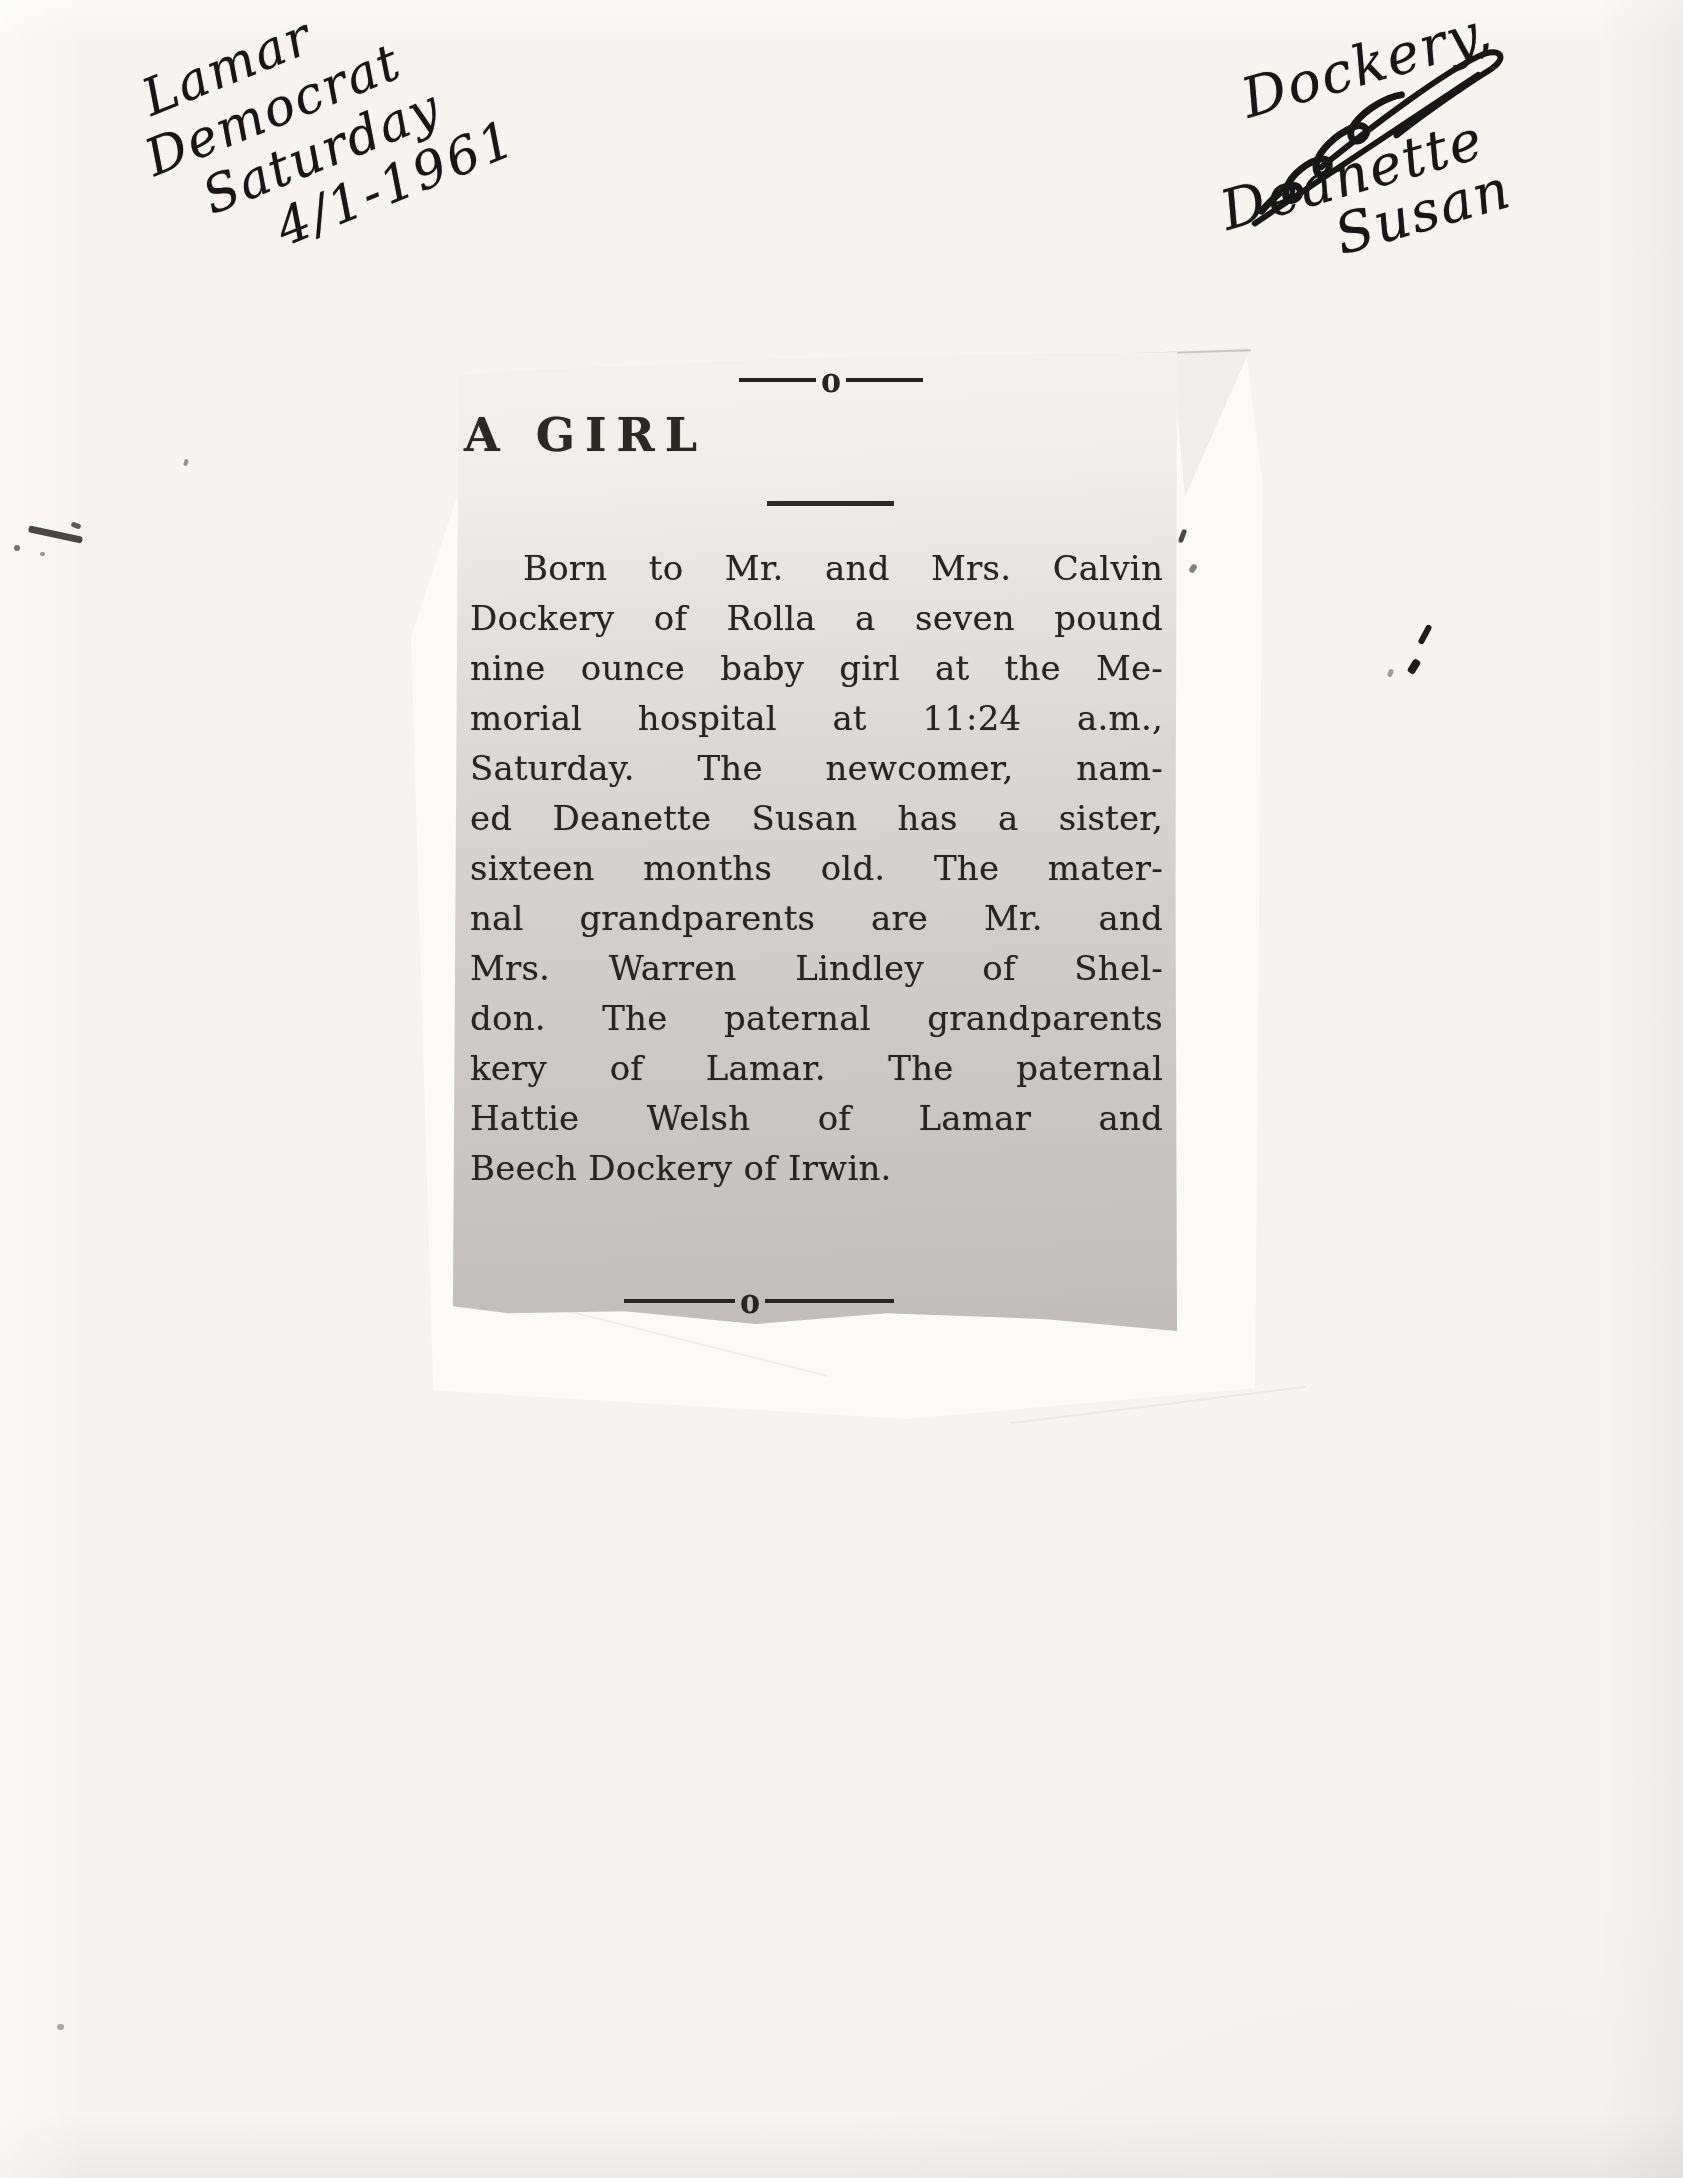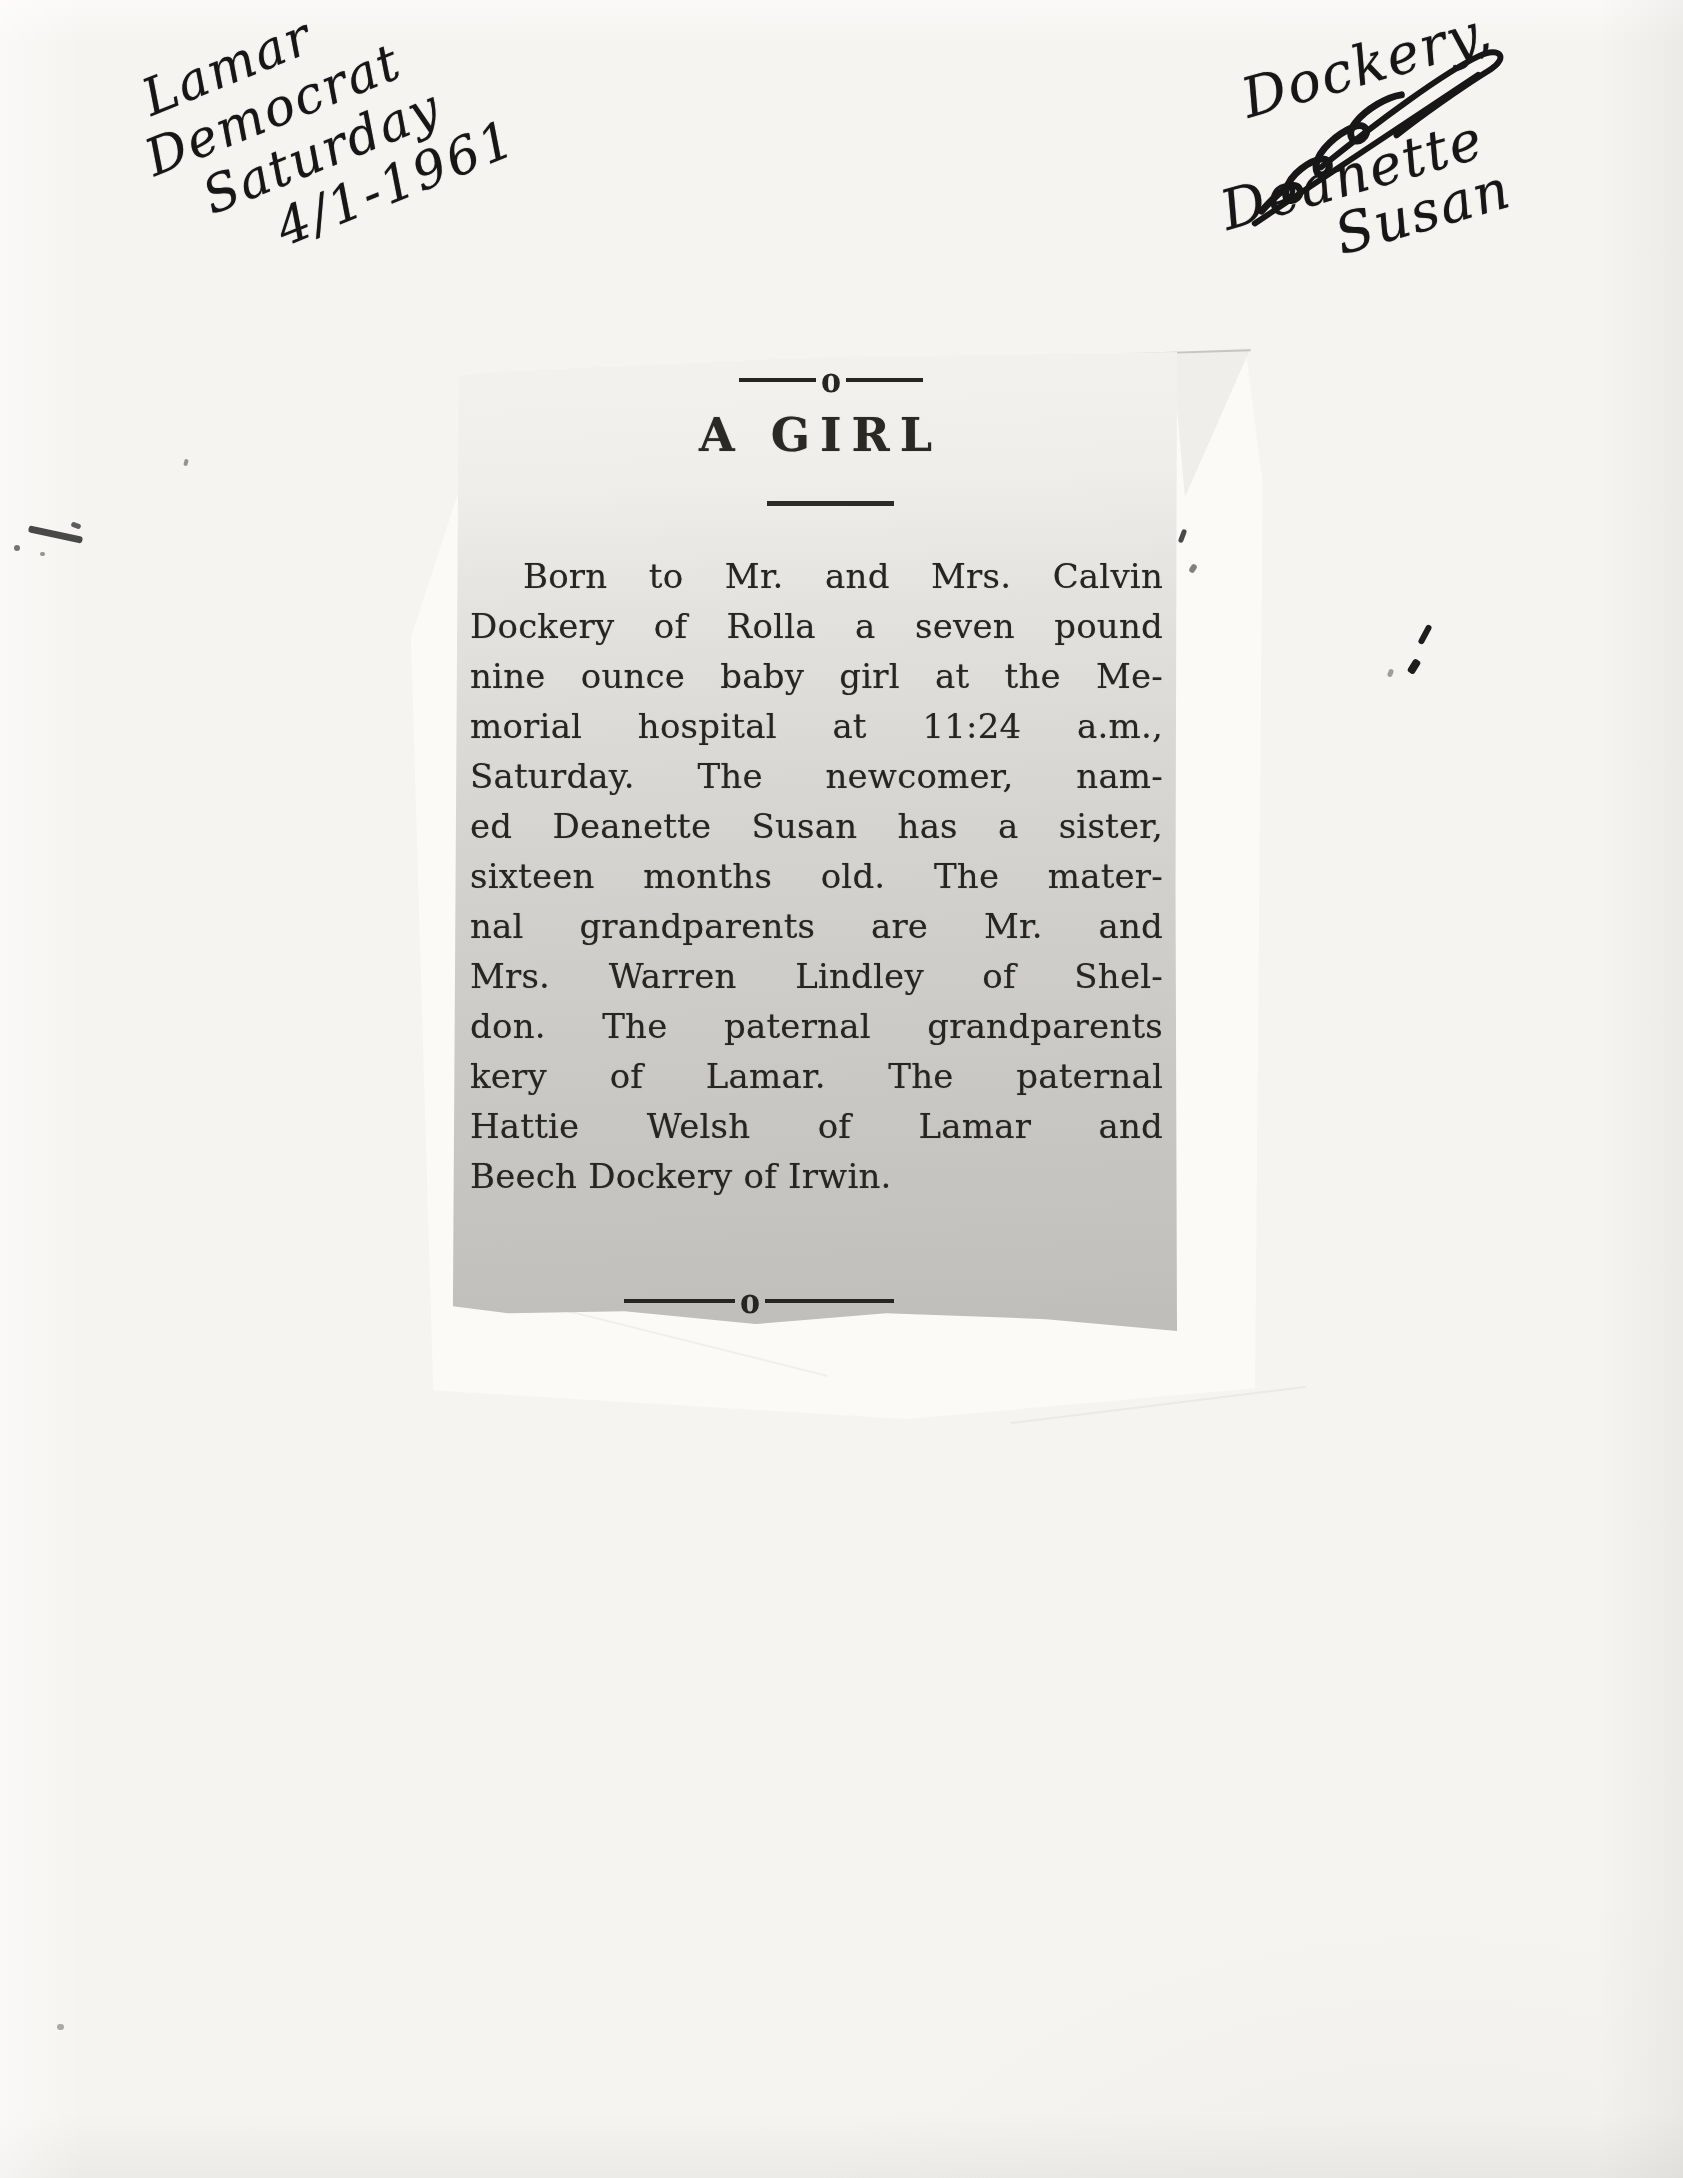--- a/index.html
+++ b/index.html
@@ -83,38 +83,38 @@
     transform:scaleY(1.2);color:#26251f;
   }
   .divider-top{top:20px;left:289px;width:188px;}
   .divider-top .rule{width:77px;}
   .divider-bottom{top:941px;left:174px;width:287px;}
   .divider-bottom .rule.left{width:111px;}
   .divider-bottom .rule.right{width:129px;}
 
   .headline{
     position:absolute;top:63px;left:0;width:100%;
-    text-align:center;padding-left:14px;box-sizing:border-box;
+    padding-left:14px;box-sizing:border-box;
     font-size:46px;font-weight:bold;letter-spacing:10px;
     color:#2a2924;text-shadow:0 0 1px rgba(40,38,32,.5);
   }
   .head-rule{
     position:absolute;top:156px;left:317px;width:127px;height:5px;
     background:#2c2b26;
   }
   .article-body{
     position:absolute;top:198px;left:20px;width:693px;
     font-size:34px;line-height:50px;
   }
   .article-line{
     text-align:justify;text-align-last:justify;
     letter-spacing:0.2px;color:#26251f;
     text-shadow:0 0 1px rgba(35,34,30,.42);
   }
-  .article-line:first-child{text-indent:53px;margin-top:8px;}
+  .article-line:first-child{text-indent:53px;}
   .article-line:last-child{text-align-last:left;}
 
   
   .speck{position:absolute;background:#1d1d1b;border-radius:3px;}
   .sm1{left:28px;top:531px;width:55px;height:7px;transform:rotate(12deg);opacity:.8;}
   .sm2{left:14px;top:545px;width:6px;height:6px;opacity:.6;}
   .sm3{left:71px;top:523px;width:10px;height:5px;transform:rotate(22deg);opacity:.7;}
   .sm4{left:40px;top:552px;width:5px;height:4px;opacity:.45;}
   .sm5{left:184px;top:459px;width:4px;height:7px;transform:rotate(16deg);opacity:.45;}
   .sm6{left:1180px;top:529px;width:5px;height:14px;transform:rotate(20deg);opacity:.8;}

